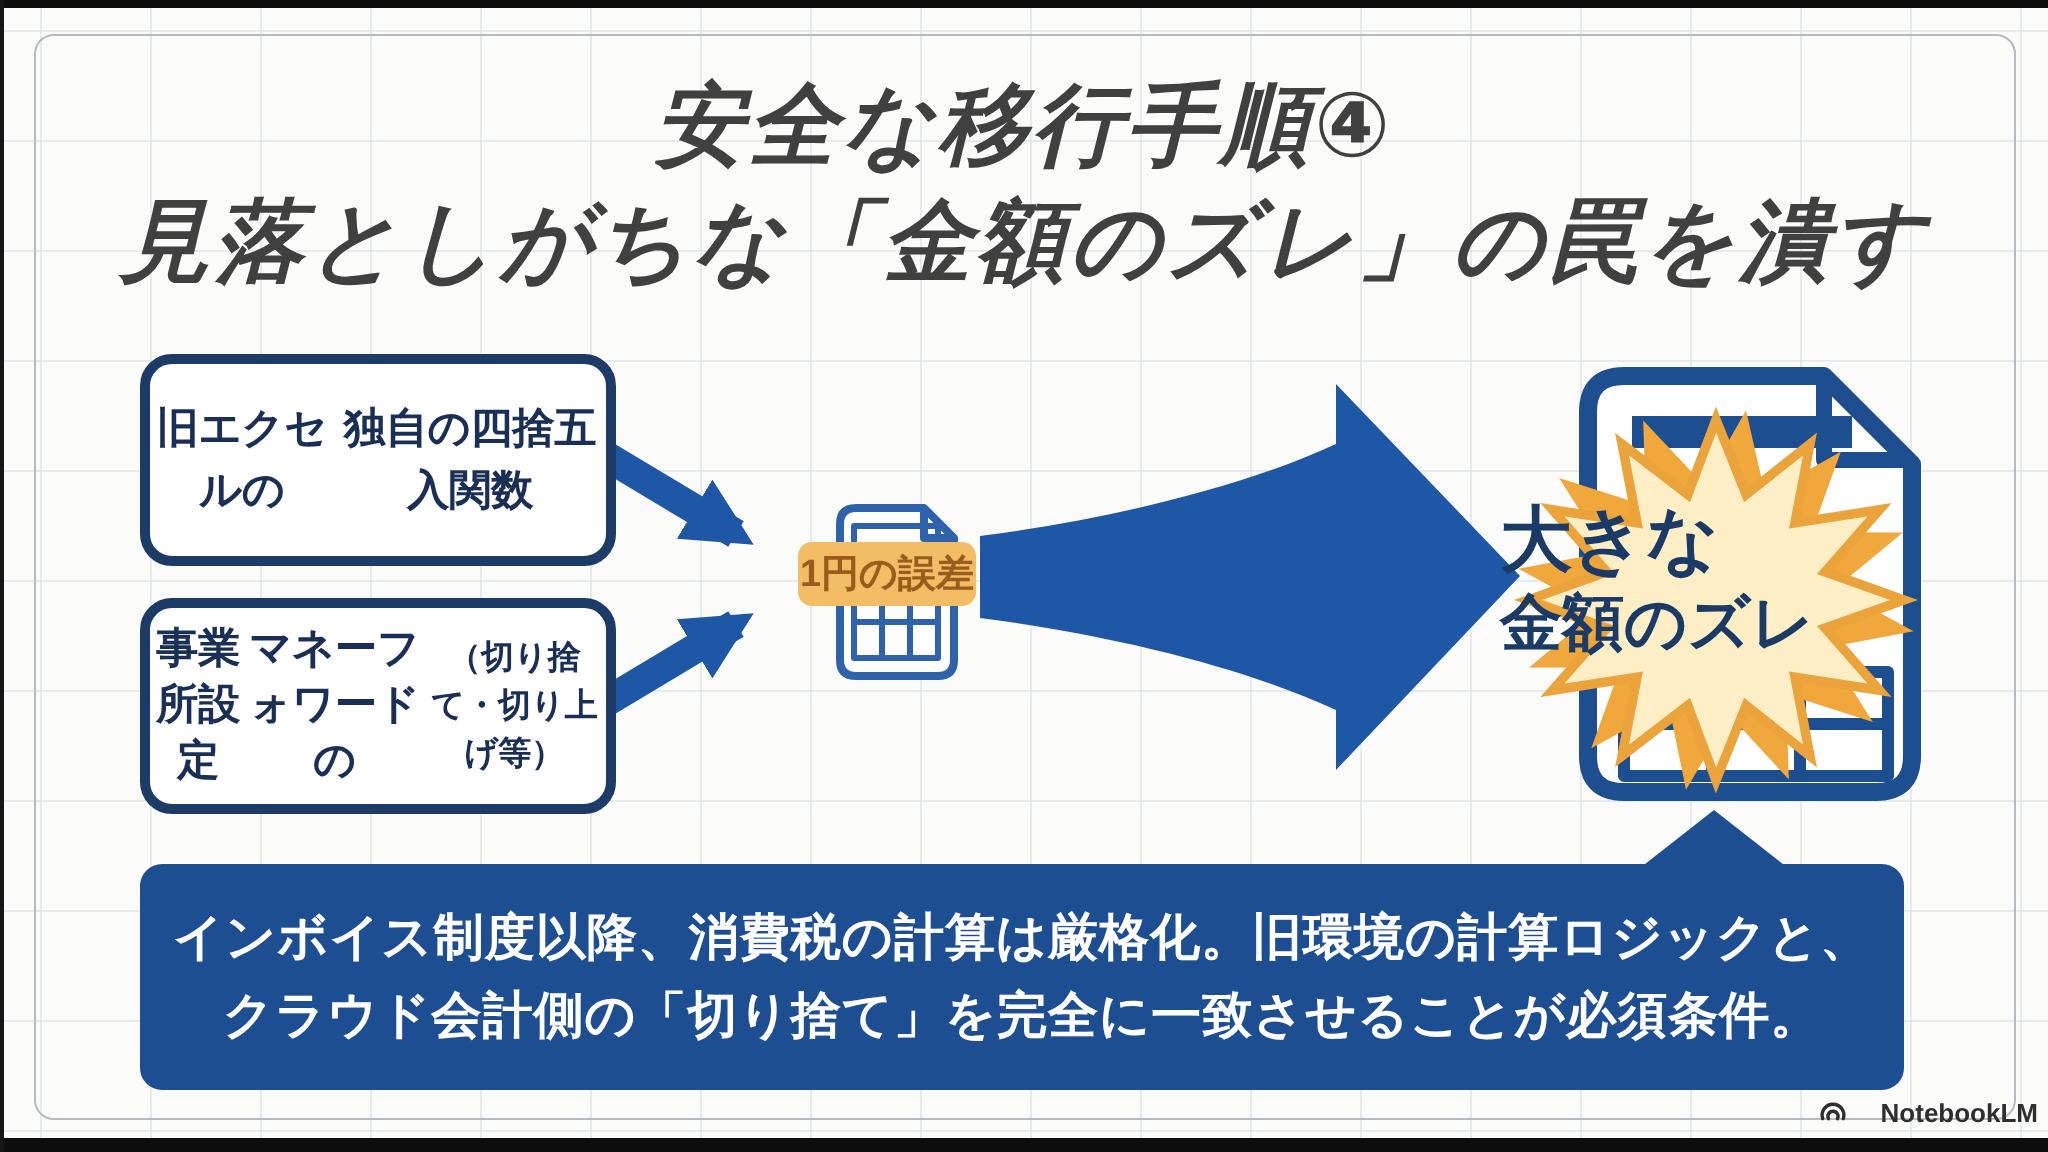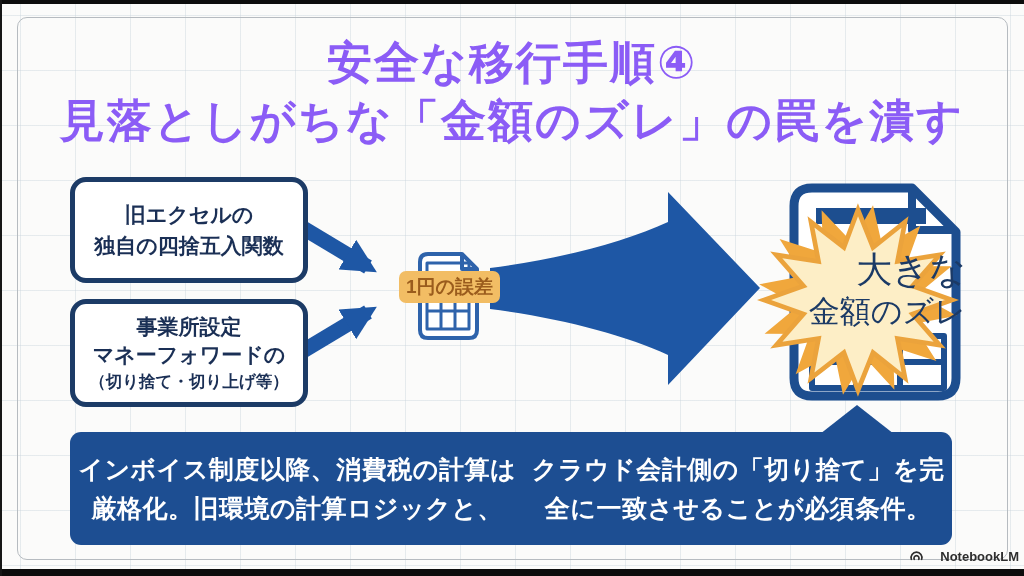--- a/index.html
+++ b/index.html
@@ -9,46 +9,46 @@
     background-image:
       linear-gradient(to right, rgba(203,214,222,0.45) 1px, transparent 1px),
       linear-gradient(to bottom, rgba(203,214,222,0.45) 1px, transparent 1px);
     background-size:55px 55px;background-position:20px 15px;}
   .frame{position:absolute;left:17px;top:17px;width:989px;height:541px;
          border:1px solid #b6bbc0;border-radius:10px;}
   .edge-top{position:absolute;top:0;left:0;right:0;height:4px;background:#0c0c0c;}
   .edge-bottom{position:absolute;bottom:0;left:0;right:0;height:7px;background:#0c0c0c;}
   .edge-left{position:absolute;top:0;bottom:0;left:0;width:2px;background:#161616;}
 
-  .title{position:absolute;top:34px;left:0;right:0;text-align:center;color:#8b5cf6;
-         font-weight:900;font-size:45px;line-height:58px;letter-spacing:2px;}
+  .title{position:absolute;top:34px;left:0;right:0;text-align:center;color:#404040;
+         font-weight:900;font-size:45px;line-height:58px;letter-spacing:2px;font-style:italic;}
 
   .cause-box{position:absolute;left:70px;width:238px;background:#ffffff;
              border:5px solid #1c3b66;border-radius:16px;color:#1a2f55;font-weight:800;
-             display:flex;flex-direction:column;justify-content:center;align-items:center;
+             display:flex;flex-direction:row;justify-content:center;align-items:center;
              text-align:center;box-sizing:border-box;}
   .box1{top:177px;height:106px;font-size:21px;line-height:31px;}
   .box2{top:299px;height:108px;font-size:21px;line-height:28px;}
   .box2 .paren-line{font-size:16.5px;line-height:24px;font-weight:800;}
 
   .diagram-svg{position:absolute;left:0;top:0;width:1024px;height:576px;}
 
-  .error-badge{position:absolute;left:399px;top:271px;width:101px;height:32px;
+  .error-badge{position:absolute;left:399px;top:271px;width:89px;height:32px;
                background:#f2bd64;border-radius:7px;color:#9a5c1d;font-weight:800;
                font-size:19px;display:flex;align-items:center;justify-content:center;}
 
-  .burst-text{position:absolute;left:750px;top:248px;width:216px;text-align:right;
-              color:#1b3a66;font-weight:400;}
+  .burst-text{position:absolute;left:750px;top:248px;width:216px;text-align:left;
+              color:#1b3a66;font-weight:700;}
   .burst-text .l1{font-size:36px;line-height:44px;}
   .burst-text .l2{font-size:31px;line-height:40px;}
 
   .footer-banner{position:absolute;left:70px;top:432px;width:882px;height:113px;
                  background:#1d4e92;border-radius:11px;color:#ffffff;font-weight:700;
-                 font-size:25px;line-height:39px;display:flex;flex-direction:row;
-                 justify-content:center;align-items:center;text-align:center;letter-spacing:0.5px;}
+                 font-size:25px;line-height:39px;display:flex;flex-direction:column;
+                 justify-content:center;align-items:center;text-align:left;letter-spacing:0.5px;}
   .banner-pointer{position:absolute;left:820px;top:405px;width:0;height:0;
                   border-left:37px solid transparent;border-right:37px solid transparent;
                   border-bottom:29px solid #1d4e92;}
 
   .watermark{position:absolute;top:549px;right:5px;display:flex;align-items:center;gap:16px;
              color:#2e2e2e;font-size:13px;font-weight:600;}
 </style>
 </head>
 <body>
 

